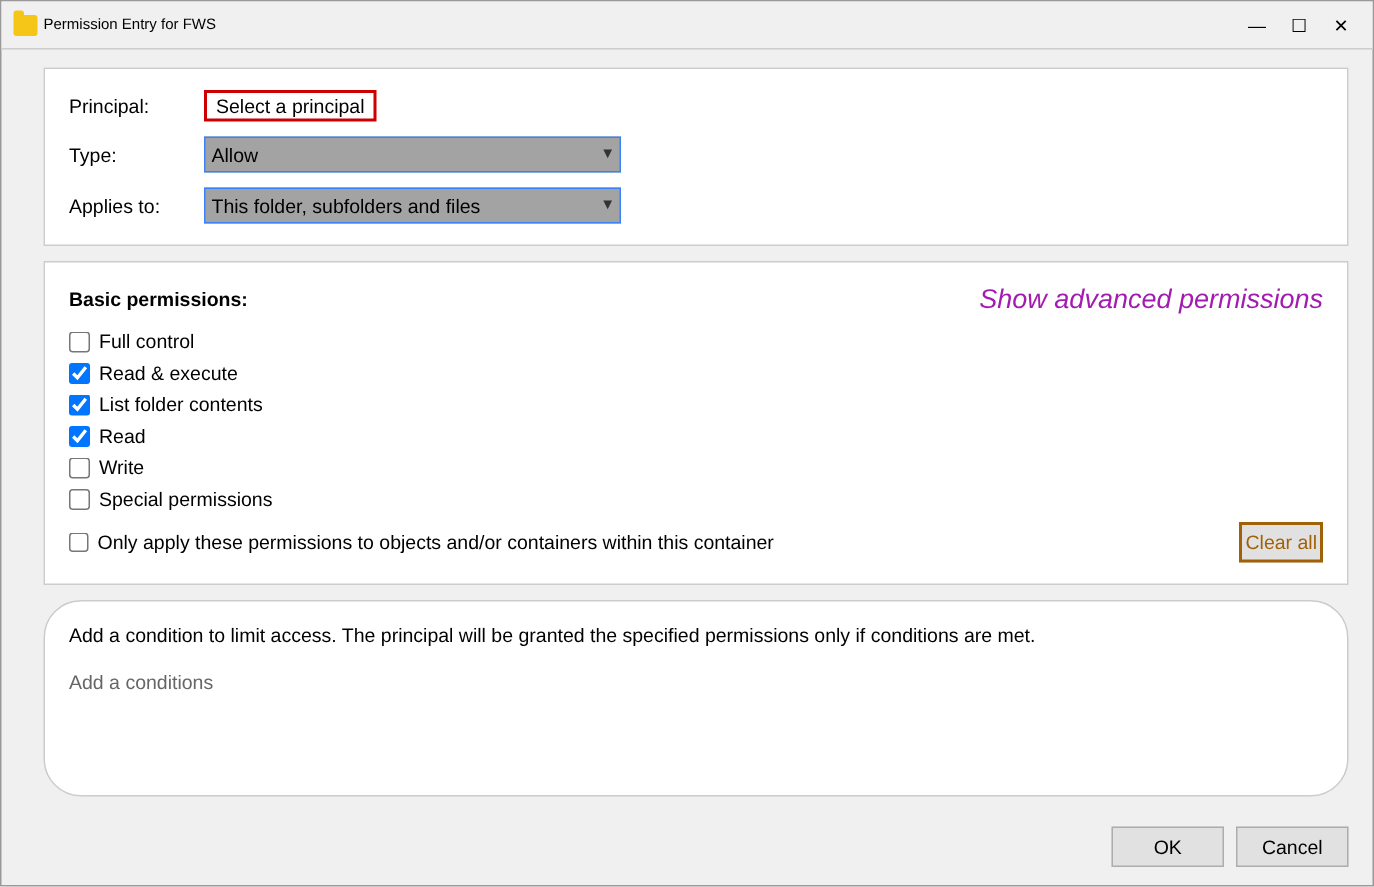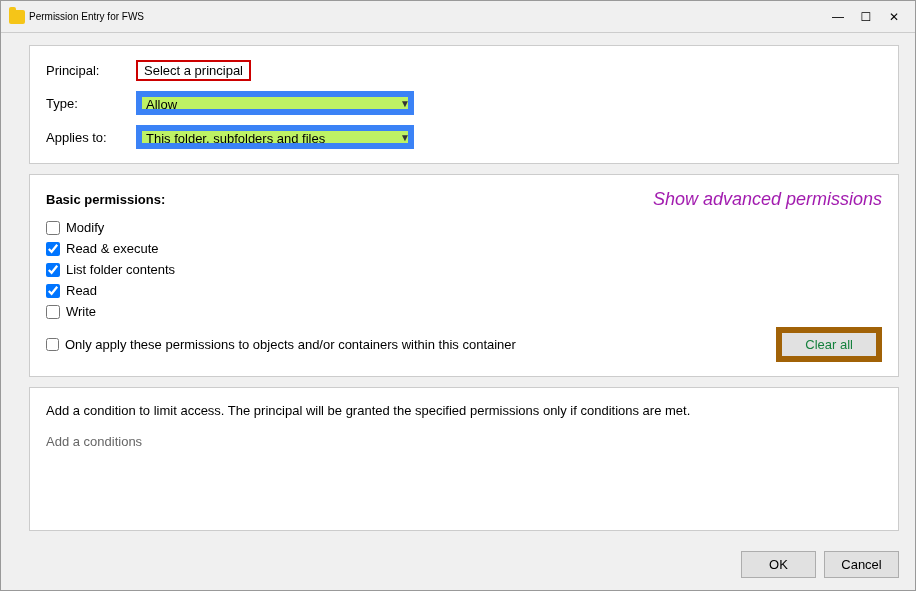--- a/index.html
+++ b/index.html
@@ -93,22 +93,22 @@
       background: white;
       text-decoration: none;
     }
     .select-wrapper {
       position: relative;
       display: inline-block;
     }
     .select-wrapper select {
       width: 278px;
       height: 24px;
-      background: #bef264;
-      border: 6px solid #3b82f6;
+      background: #a3a3a3;
+      border: 1px solid #3b82f6;
       font-size: 13px;
       padding: 0 24px 0 4px;
       appearance: none;
       -webkit-appearance: none;
       cursor: pointer;
     }
     .select-arrow {
       position: absolute;
       right: 4px;
       top: 50%;
@@ -162,32 +162,33 @@
       justify-content: space-between;
       align-items: center;
       margin-top: 8px;
     }
     .only-apply-row {
       display: flex;
       align-items: center;
       gap: 6px;
     }
     .clear-all-btn {
-      padding: 4px 23px;
+      padding: 4px 2px;
       background: #e1e1e1;
-      border: 6px solid #a16207;
-      font-size: 13px;
-      cursor: pointer;
-      color: #15803d;
+      border: 2px solid #a16207;
+      font-size: 13px;
+      cursor: pointer;
+      color: #a16207;
     }
 
     
     .condition-panel {
       flex: 1;
       min-height: 90px;
+      border-radius: 25px;
     }
     .condition-desc {
       font-size: 13px;
       color: #000;
       margin-bottom: 14px;
       line-height: 1.4;
     }
     .add-condition-link {
       color: #666;
       font-size: 13px;
@@ -285,38 +286,42 @@
       </div>
     </div>
 
     <div class="panel permissions-panel">
       <div class="permissions-header">
         <span class="permissions-title">Basic permissions:</span>
         <a class="show-advanced-link">Show advanced permissions</a>
       </div>
 
       <div class="checkbox-row">
-        <input type="checkbox" id="cb1" style="">
-        <label class="checkbox-label" for="cb1">Modify</label>
+        <input type="checkbox" id="cb0" style="">
+        <label class="checkbox-label" for="cb0">Full control</label>
       </div>
       <div class="checkbox-row">
         <input type="checkbox" id="cb2" checked="" style="">
         <label class="checkbox-label" for="cb2">Read &amp; execute</label>
       </div>
       <div class="checkbox-row">
         <input type="checkbox" id="cb3" checked="" style="">
         <label class="checkbox-label" for="cb3">List folder contents</label>
       </div>
       <div class="checkbox-row">
         <input type="checkbox" id="cb4" checked="" style="">
         <label class="checkbox-label" for="cb4">Read</label>
       </div>
       <div class="checkbox-row">
         <input type="checkbox" id="cb5" style="">
         <label class="checkbox-label" for="cb5">Write</label>
+      </div>
+      <div class="checkbox-row">
+        <input type="checkbox" id="cb6" style="">
+        <label class="checkbox-label" for="cb6">Special permissions</label>
       </div>
 
       <div class="bottom-of-permissions">
         <div class="only-apply-row">
           <input type="checkbox" id="cb7" style="">
           <label class="checkbox-label" for="cb7">Only apply these permissions to objects and/or containers within this container</label>
         </div>
         <button class="clear-all-btn">Clear all</button>
       </div>
     </div>

